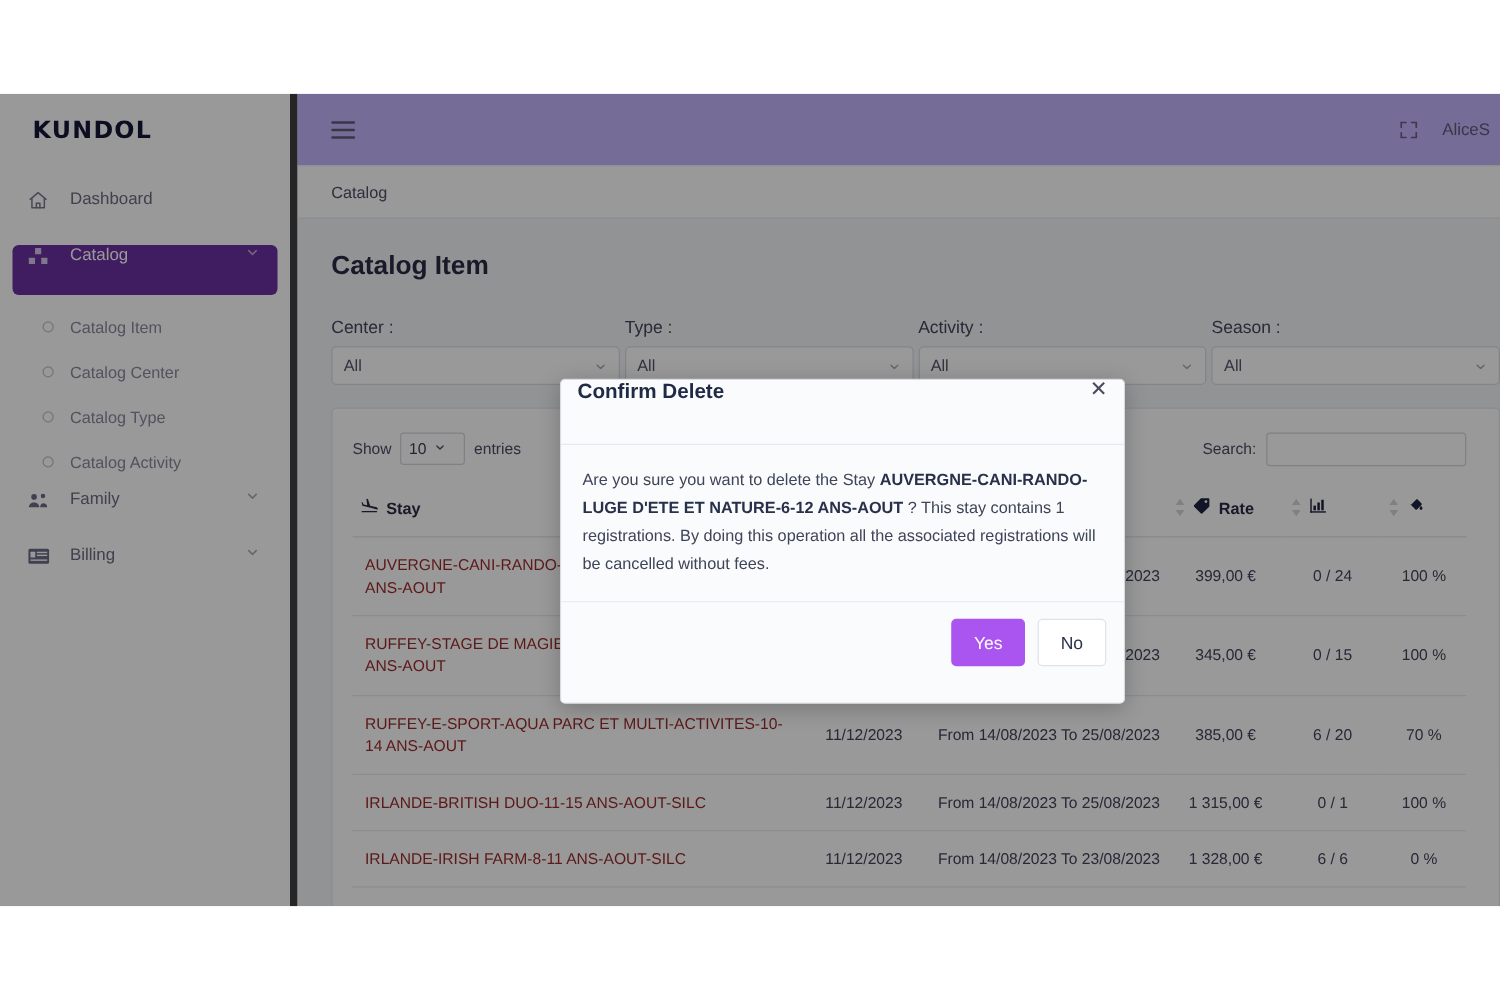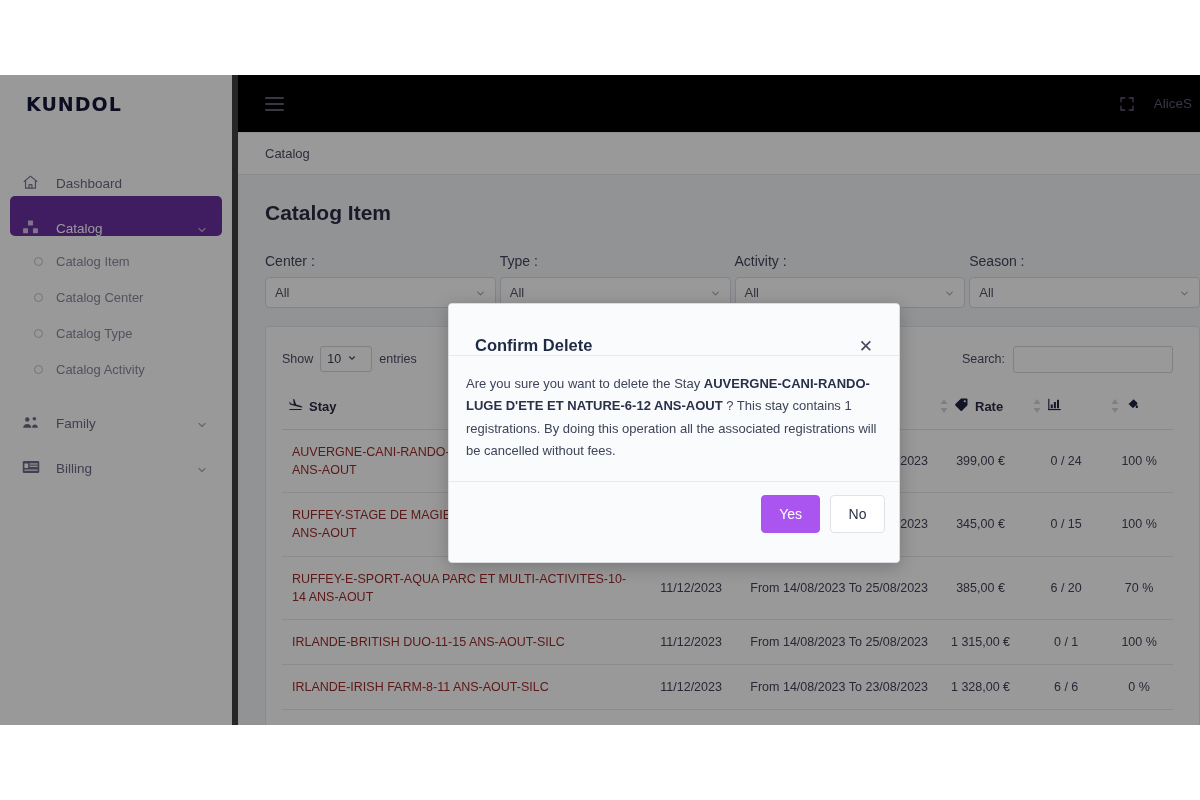--- a/index.html
+++ b/index.html
@@ -37,21 +37,21 @@
   }
   .brand-text {
     font-size: 19px; font-weight: 700;
     letter-spacing: 1.0px;
     color: #16163a;
     font-family: "DejaVu Sans", sans-serif;
   }
   .nav { padding-top: 18px; }
   .nav-item {
     height: 40px;
-    display: flex; align-items: flex-end;
+    display: flex; align-items: flex-start;
     margin: 0 10px 5px 10px;
     padding: 0 14px 0 12px;
     border-radius: 5px;
     color: #6b6b82;
     font-size: 13.5px;
     cursor: pointer;
   }
   .nav-item.active {
     background: #6c2fa0;
     color: #ffffff;
@@ -78,21 +78,21 @@
   .dot {
     width: 9px; height: 9px; border-radius: 50%;
     border: 1.4px solid #c0c0cf;
     margin-right: 13px; flex: 0 0 9px;
   }
 
   
   #topbar {
     position: absolute; left: 238px; top: 0;
     width: 962px; height: 58px;
-    background: #000000;
+    background: #c4b5fd;
     display: flex; align-items: center;
     border-bottom: 1px solid #edeef2;
   }
   .hamburger {
     margin-left: 27px; width: 19px; cursor: pointer;
   }
   .hamburger span {
     display: block; height: 2px; background: #5d5d75;
     border-radius: 1px; margin-bottom: 4px;
   }
@@ -226,22 +226,22 @@
     width: 452px;
     background: #fafbfc;
     border: 1px solid #d9dbe0;
     border-radius: 4px;
     box-shadow: 0 4px 18px rgba(0,0,0,0.22);
     z-index: 60;
     overflow: hidden;
   }
   .modal-head {
     height: 52px;
-    display: flex; align-items: flex-end;
-    padding: 0 26px;
+    display: flex; align-items: flex-start;
+    padding: 0 13px;
     border-bottom: 1px solid #e7e9ee;
     background: #fafbfc;
   }
   .modal-title {
     font-size: 16.5px; font-weight: 700; color: #1f2a44;
   }
   .modal-close {
     margin-left: auto; font-size: 17px; color: #4a4a5e;
     cursor: pointer; line-height: 1; font-family: "DejaVu Sans", sans-serif;
   }

